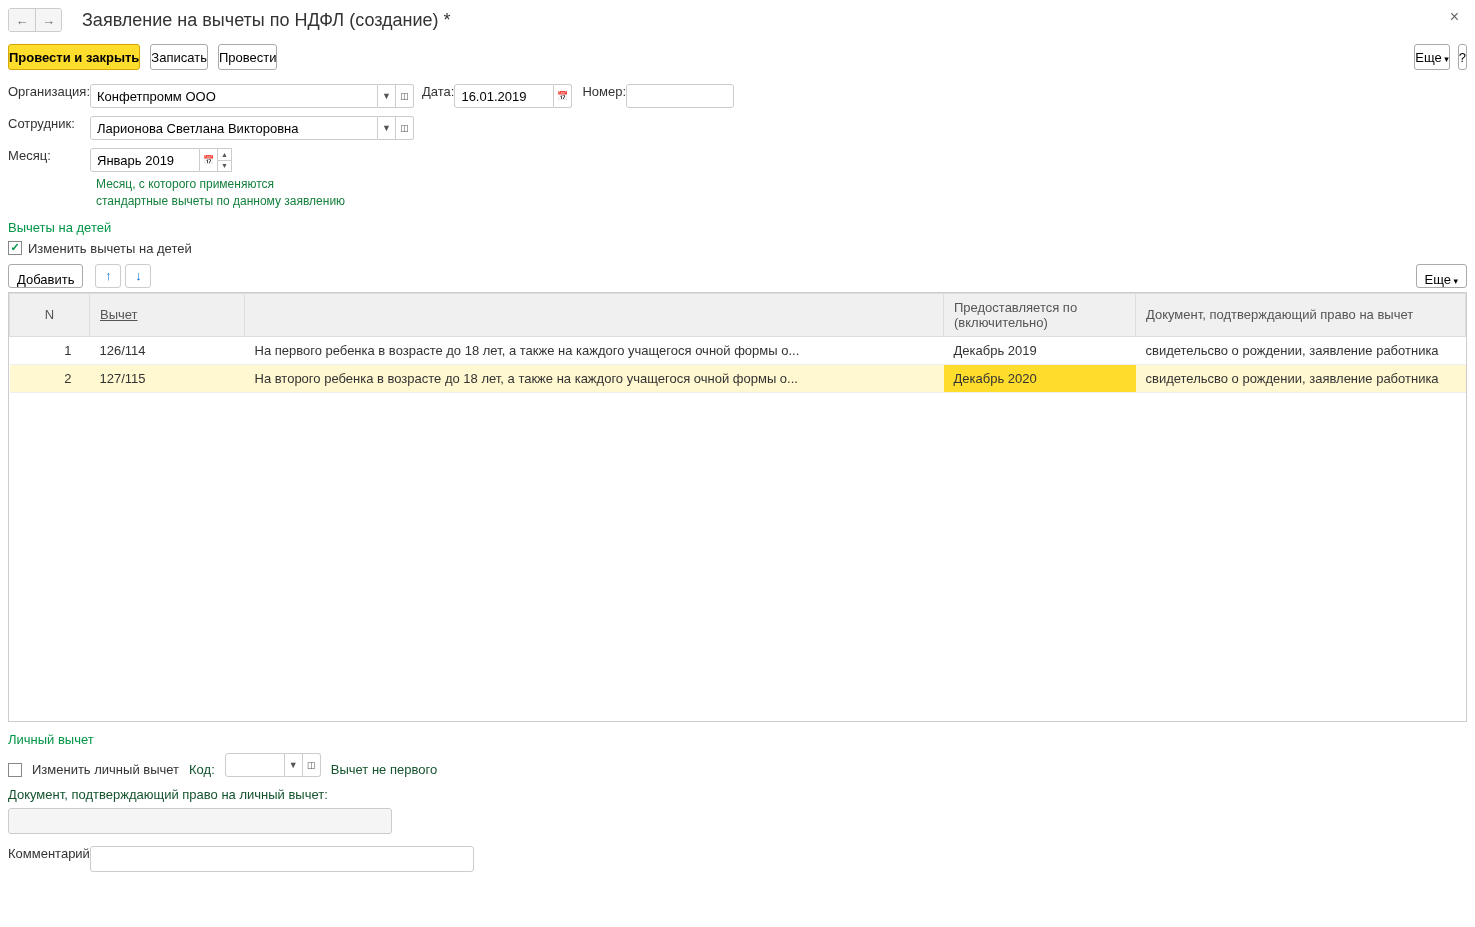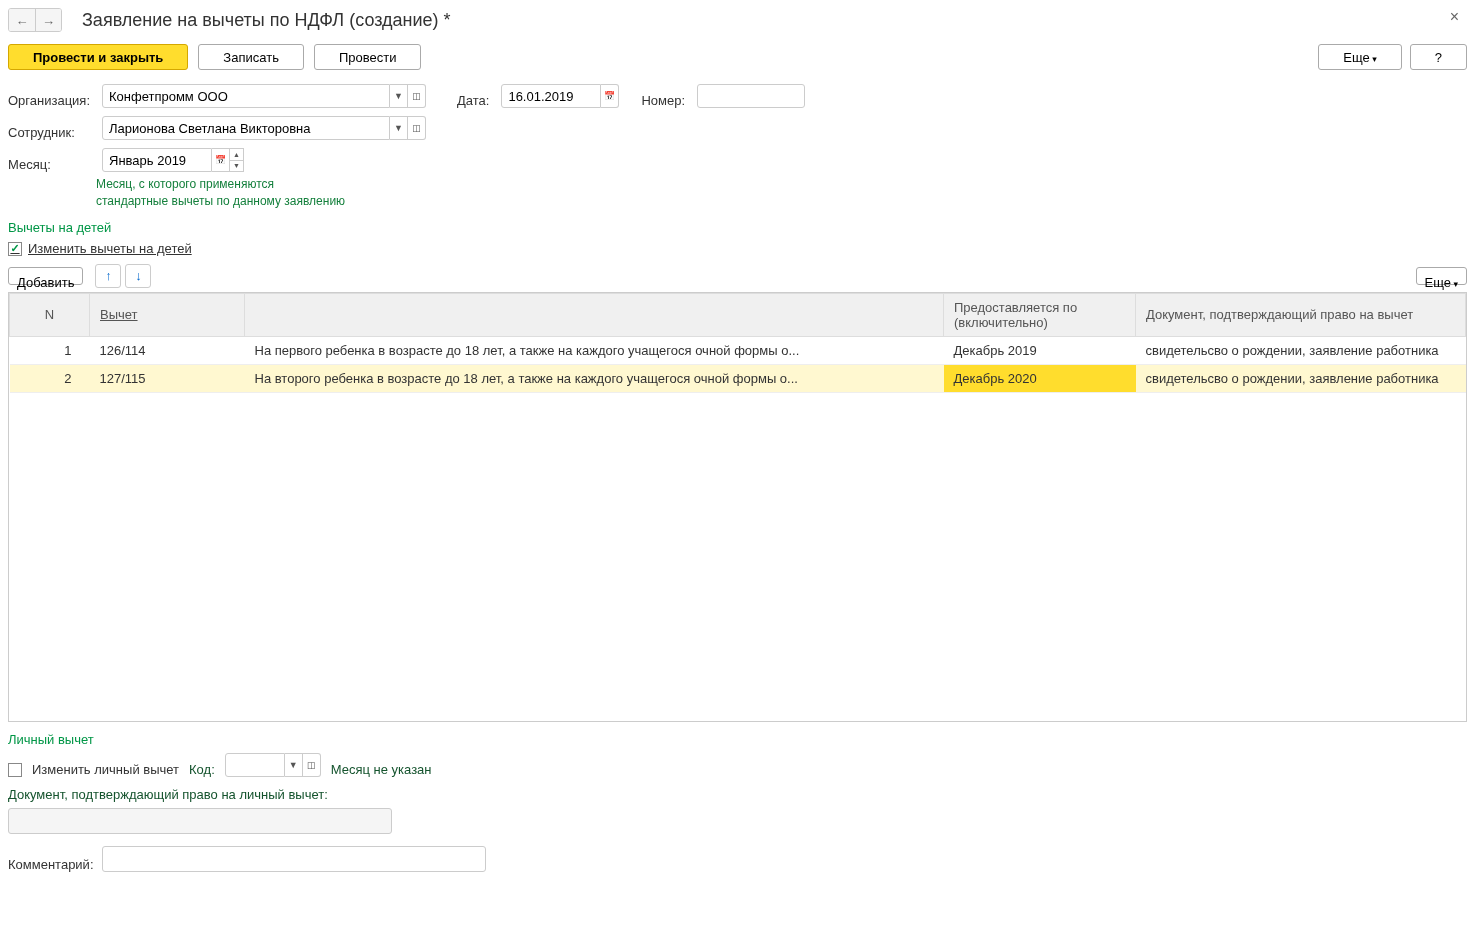--- a/index.html
+++ b/index.html
@@ -4,40 +4,40 @@
 <style>
 * { box-sizing: border-box; margin: 0; padding: 0; }
 body { font-family: Arial, sans-serif; font-size: 13px; color: #333; background: #fff; padding: 8px; }
 .header-row { display: flex; align-items: center; margin-bottom: 12px; position: relative; }
 .nav-btns { display: flex; border: 1px solid #ccc; border-radius: 3px; overflow: hidden; margin-right: 20px; }
 .nav-btn { width: 26px; height: 22px; display: flex; align-items: center; justify-content: center; background: #f5f5f5; cursor: pointer; color: #666; }
 .nav-btn + .nav-btn { border-left: 1px solid #ccc; }
 .page-title { font-size: 18px; font-weight: normal; }
 .close-x { position: absolute; right: 8px; top: 0; font-size: 16px; color: #666; cursor: pointer; }
 .toolbar { display: flex; align-items: center; gap: 10px; margin-bottom: 14px; }
-.btn { padding: 4px 24px; border: 1px solid #aaa; border-radius: 3px; background: #fff; cursor: pointer; font-size: 13px; height: 26px; }
+.btn { padding: 4px 0; border: 1px solid #aaa; border-radius: 3px; background: #fff; cursor: pointer; font-size: 13px; height: 26px; }
 .btn-primary { background: #ffdd2d; border-color: #d4a700; font-weight: bold; }
-.btn-small { padding: 7px 8px; height: 18px; }
+.btn-small { padding: 7px 8px; height: 24px; }
 .toolbar-right { margin-left: auto; display: flex; gap: 8px; }
-.form-row { display: flex; align-items: flex-end; margin-bottom: 8px; gap: 12px; }
+.form-row { display: flex; align-items: flex-start; margin-bottom: 8px; gap: 0; }
 .form-label { width: 82px; font-size: 13px; }
 .input-group { display: flex; }
 .text-input { border: 1px solid #ccc; padding: 3px 6px; font-size: 13px; height: 24px; background: #fff; }
 .text-input.wide { width: 288px; border-radius: 3px 0 0 3px; }
 .input-btn { width: 18px; height: 24px; border: 1px solid #ccc; border-left: none; background: #fff; display: flex; align-items: center; justify-content: center; cursor: pointer; font-size: 9px; color: #555; }
 .input-btn:last-child { border-radius: 0 3px 3px 0; }
 .date-input { width: 100px; border-radius: 3px 0 0 3px; }
 .month-input { width: 110px; border-radius: 3px 0 0 3px; }
 .num-input { width: 108px; border-radius: 3px; }
 .spinner { width: 14px; display: flex; flex-direction: column; height: 24px; border: 1px solid #ccc; border-left: none; }
 .spinner-btn { flex: 1; display: flex; align-items: center; justify-content: center; font-size: 7px; cursor: pointer; color: #555; }
 .spinner-btn + .spinner-btn { border-top: 1px solid #ccc; }
 .hint { color: #15803d; font-size: 12px; margin-left: 88px; margin-top: -4px; margin-bottom: 10px; line-height: 1.4; }
 .section-title { color: #009646; font-size: 13px; margin-bottom: 6px; }
-.checkbox-row { display: flex; align-items: flex-end; gap: 6px; margin-bottom: 8px; text-decoration: underline; }
+.checkbox-row { display: flex; align-items: flex-start; gap: 6px; margin-bottom: 8px; }
 .checkbox { width: 14px; height: 14px; border: 1px solid #888; display: flex; align-items: center; justify-content: center; cursor: pointer; }
 .checkbox.checked::after { content: "✓"; color: #009646; font-size: 11px; font-weight: bold; }
 .table-toolbar { display: flex; align-items: center; gap: 12px; margin-bottom: 4px; }
 .arrow-btns { display: flex; gap: 4px; }
 .icon-btn { width: 26px; height: 24px; border: 1px solid #ccc; border-radius: 3px; background: #fff; display: flex; align-items: center; justify-content: center; cursor: pointer; color: #0066cc; font-weight: bold; }
 .table-container { border: 1px solid #ccc; height: 430px; overflow: auto; }
 table { width: 100%; border-collapse: collapse; font-size: 13px; }
 th { background: #f0f0f0; border: 1px solid #ddd; padding: 6px 10px; text-align: left; font-weight: normal; color: #555; }
 th:first-child { width: 80px; text-align: center; }
 th:nth-child(2) { width: 155px; text-decoration: underline; }
@@ -78,21 +78,21 @@
   </div>
 </div>
 
 <div class="form-row">
   <span class="form-label">Организация:</span>
   <div class="input-group">
     <input class="text-input wide" value="Конфетпромм ООО" style="">
     <div class="input-btn">▼</div>
     <div class="input-btn">◫</div>
   </div>
-  <span style="margin-left:19px">Дата:</span>
+  <span style="margin-left:8px">Дата:</span>
   <div class="input-group">
     <input class="text-input date-input" value="16.01.2019" style="">
     <div class="input-btn">📅</div>
   </div>
   <span style="margin-left:10px">Номер:</span>
   <input class="text-input num-input" value="" style="">
 </div>
 
 <div class="form-row">
   <span class="form-label">Сотрудник:</span>
@@ -167,21 +167,21 @@
 <div class="section-title" style="margin-top:10px">Личный вычет</div>
 <div class="personal-row">
   <div class="checkbox"></div>
   <span>Изменить личный вычет</span>
   <span class="disabled-label">Код:</span>
   <div class="input-group">
     <input class="text-input small-input" disabled="" value="" style="">
     <div class="input-btn">▼</div>
     <div class="input-btn">◫</div>
   </div>
-  <span class="disabled-label">Месяц не указан</span>
+  <span class="disabled-label">Вычет не первого</span>
 </div>
 
 <div class="disabled-label" style="margin-bottom:6px">Документ, подтверждающий право на личный вычет:</div>
 <input class="doc-input" disabled="" value="" style="">
 
 <div class="form-row" style="margin-top:12px">
   <span class="form-label">Комментарий:</span>
   <input class="comment-input" value="" style="">
 </div>
 

